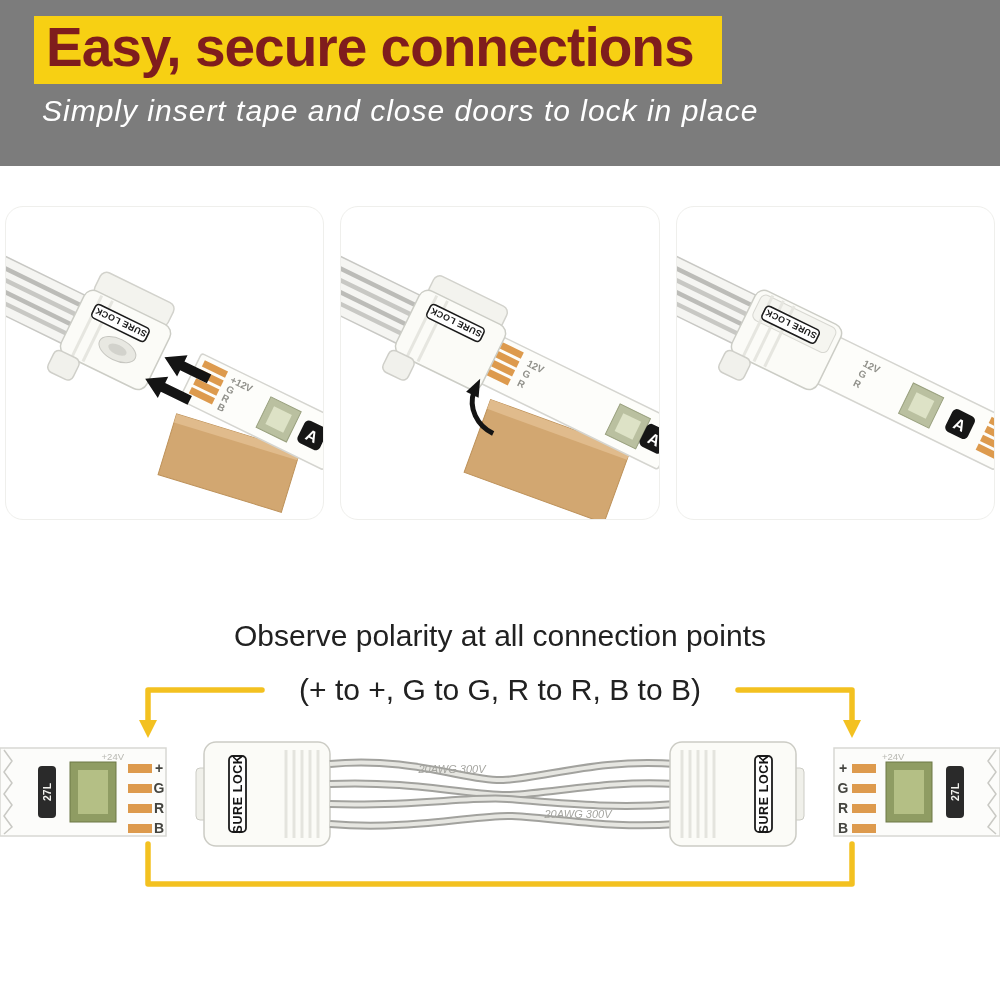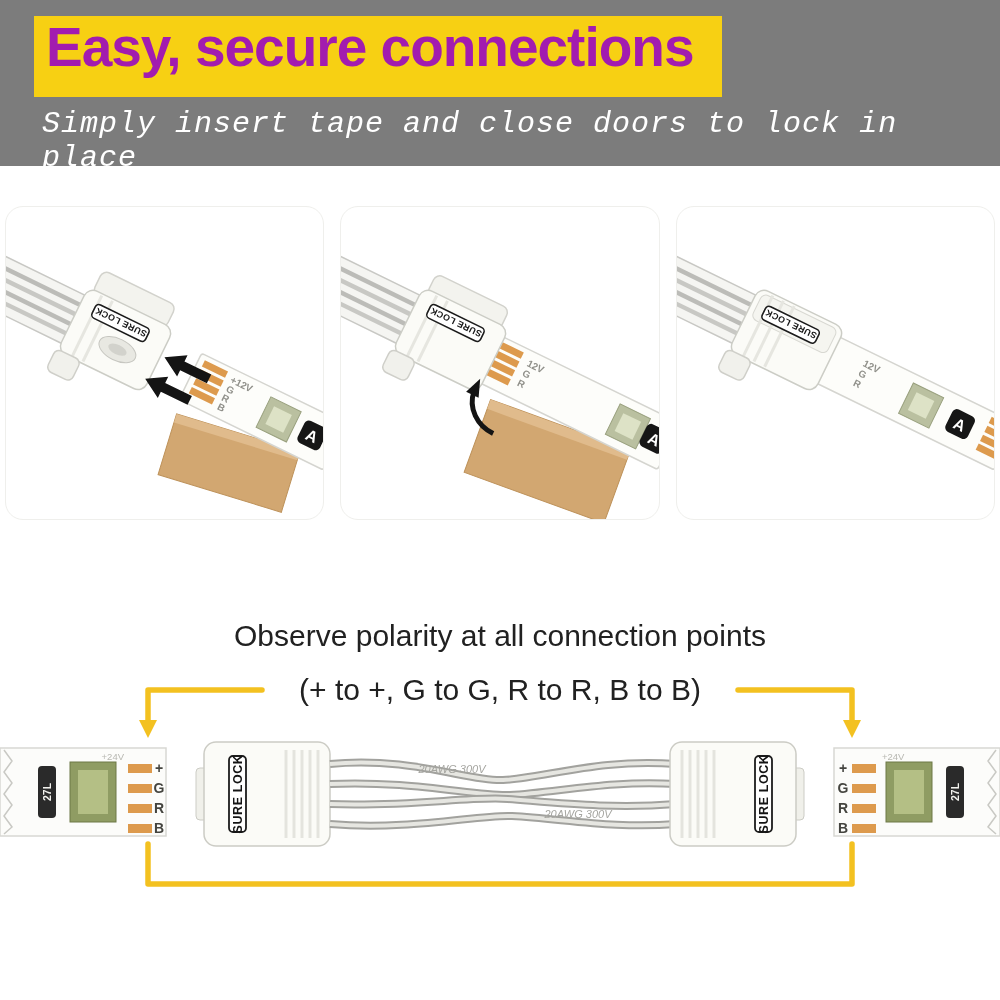--- a/index.html
+++ b/index.html
@@ -2,22 +2,22 @@
 <html><head>
 <meta charset="utf-8">
 <style>
   html,body{margin:0;padding:0;background:#fff;}
   .page{position:relative;width:1000px;height:1000px;background:#fff;overflow:hidden;
         font-family:"Liberation Sans",sans-serif;}
 
   
   .hero{height:166px;background:#7c7c7c;box-sizing:border-box;padding:16px 0 0 34px;}
   .hero h1{margin:0;font-size:55px;font-weight:bold;letter-spacing:-1px;line-height:1.05;}
-  .hl{background:#f7d013;color:#a21caf;display:inline-block;padding:3px 28px 20px 12px;}
-  .sub{margin:10px 0 0 8px;color:#ffffff;font-style:italic;font-size:30px;letter-spacing:1px;font-family:Liberation Mono, monospace;}
+  .hl{background:#f7d013;color:#7f1d1d;display:inline-block;padding:3px 28px 7px 12px;}
+  .sub{margin:10px 0 0 8px;color:#ffffff;font-style:italic;font-size:30px;letter-spacing:1px;}
 
   
   .panels{position:absolute;top:206px;left:5px;right:5px;display:flex;gap:16px;}
   .panel{flex:1;height:312px;border:1px solid #efefec;border-radius:18px;background:#fff;overflow:hidden;}
   svg.photo{width:100%;height:100%;display:block;}
 
   
   .bottom{position:absolute;top:600px;left:0;width:1000px;height:400px;}
 
   svg text{font-family:"Liberation Sans",sans-serif;}

